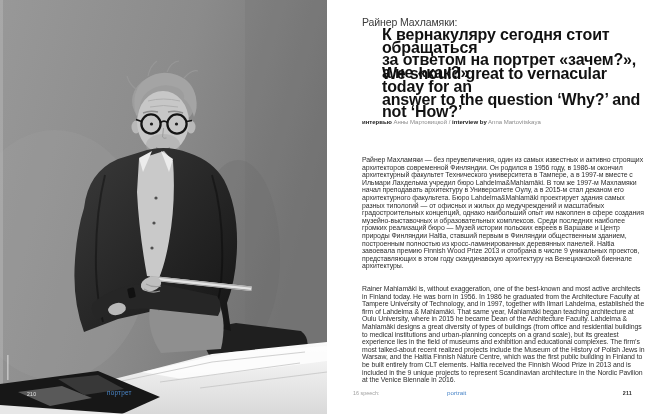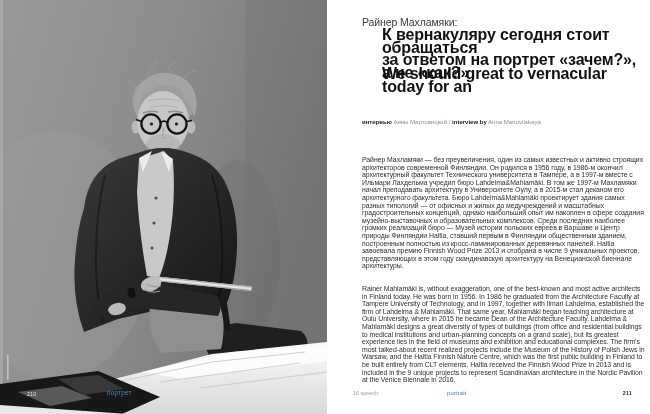--- a/index.html
+++ b/index.html
@@ -138,20 +138,21 @@
   <div class="page-right">
 
     <div class="tcol title-ru">
       <div class="t-name">Райнер Махламяки:</div>
       <div class="t-bold">К вернакуляру сегодня стоит обращаться</div>
       <div class="t-bold">за ответом на портрет «зачем?», а не «как?»</div>
     </div>
 
     <div class="tcol title-en">
       <div class="t-bold">We should great to vernacular today for an</div>
+      <div class="t-bold">answer to the question ‘Why?’ and not ‘How?’</div>
     </div>
 
     <div class="tcol byline">
       <b>интервью</b>
       <span>Анны Мартовицкой</span>
       <span>/</span>
       <b>interview by</b>
       <span>Anna Martovitskaya</span>
     </div>
 

